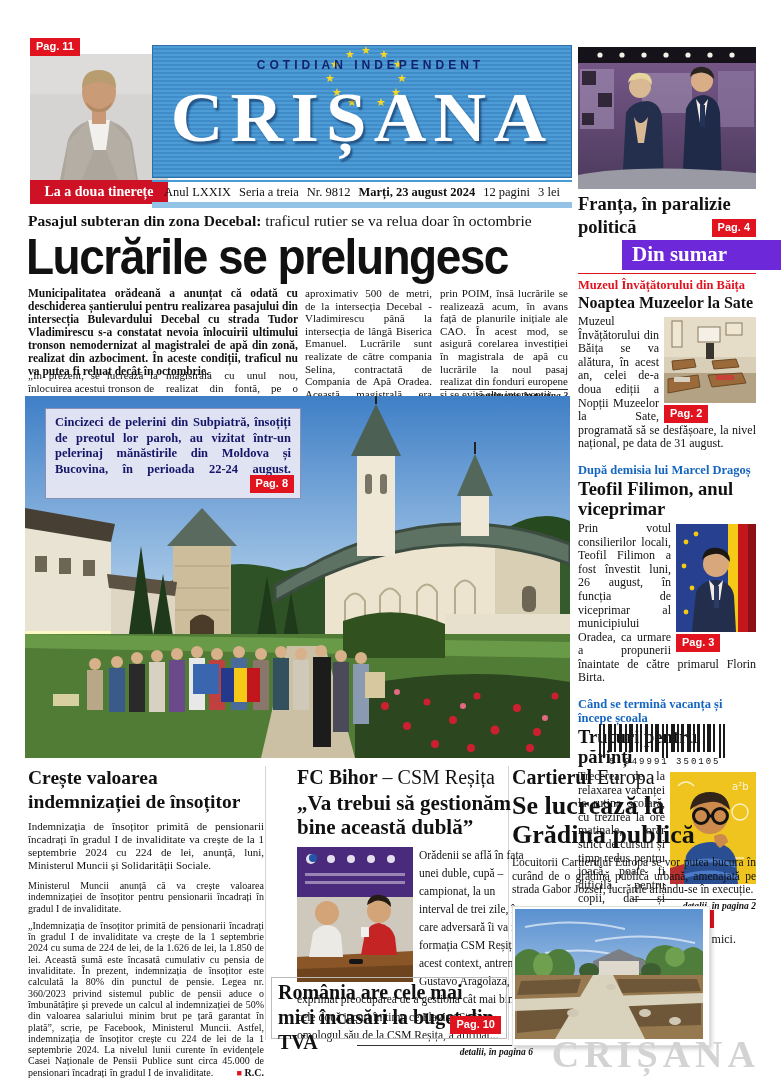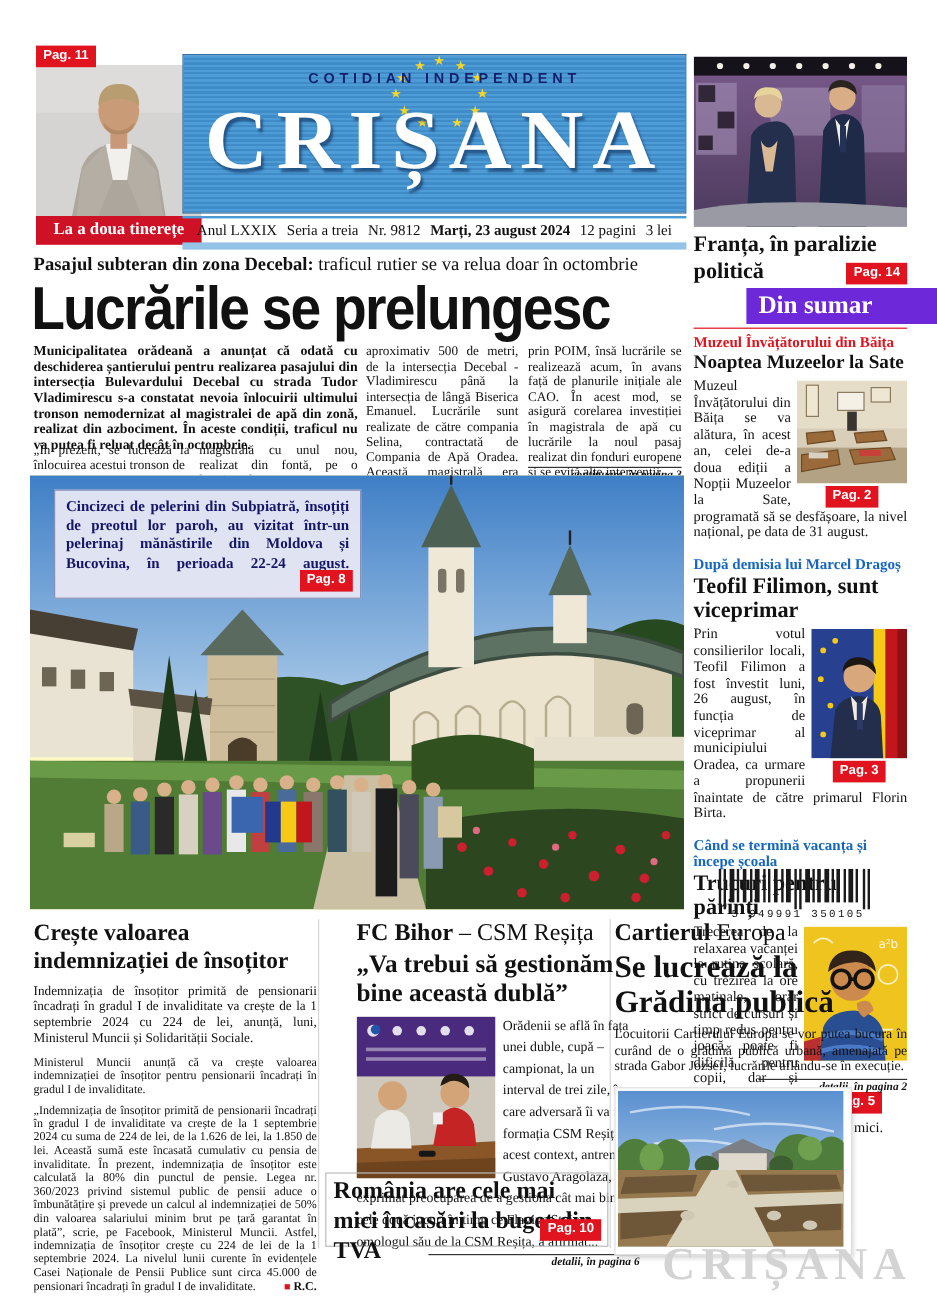--- a/index.html
+++ b/index.html
@@ -59,21 +59,21 @@
     font-weight:bold;font-size:21px;line-height:26px;padding:1px 10px 3px;margin-left:44px;}
   .sumar-col{left:578px;top:273px;width:178px;}
   .red-rule{border-top:1.5px solid #e0131f;margin-bottom:4px;}
   .kicker{font-weight:bold;font-size:12.5px;line-height:14px;margin:0 0 2px;}
   .kicker.red{color:#e0131f;}
   .kicker.blue{color:#1566c0;}
   .sum-head{font-weight:bold;margin:0 0 3px;}
   .h16{font-size:16px;line-height:18px;}
   .h18{font-size:18.5px;line-height:20px;}
   .sum-body{font-size:12px;line-height:13.6px;text-align:justify;overflow:hidden;}
-  .sum-img-wrap{float:right;margin:2px 0 0 5px;text-align:center;}
+  .sum-img-wrap{float:right;margin:2px 0 0 5px;text-align:left;}
   .sum-img{display:block;margin-bottom:2px;overflow:hidden;}
   .sumar-item{margin-bottom:12px;}
   
   .barcode{left:595px;top:724px;width:140px;text-align:center;}
   .barcode-digits{font-family:"Liberation Mono",monospace;font-size:9px;letter-spacing:2px;
     margin-top:-1px;}
   
   .vline{position:absolute;width:1px;background:#d6d6d6;}
   .bl-col{left:28px;top:766px;width:236px;}
   .bl-head{font-weight:bold;font-size:19.5px;line-height:24px;margin:0 0 6px;}
@@ -347,21 +347,21 @@
       <circle cx="124" cy="34" r="11" fill="#d9ae86"></circle>
       <path d="M112,30 Q114,18 126,20 Q136,22 136,32 Q128,24 120,26 Q114,27 112,30 Z" fill="#2a2420"></path>
       <path d="M104,142 L108,62 Q114,48 126,48 Q140,50 142,66 L144,142 Z" fill="#1f2a48"></path>
       <path d="M118,52 L124,60 L130,52 L126,76 L122,76 Z" fill="#f0ece4"></path>
       <rect x="122" y="58" width="5" height="22" fill="#243258"></rect>
       <path d="M0,128 Q60,116 178,126 L178,142 L0,142 Z" fill="#9a9aa4"></path>
     </svg>
   </div>
   <div class="france-head">
     <span>Franța, în paralizie politică</span>
-    <span class="badge">Pag. 14</span>
+    <span class="badge">Pag. 4</span>
   </div>
 
   <div class="abs sumar-banner">Din sumar</div>
   <div class="abs sumar-col">
     <div class="red-rule"></div>
 
     <div class="sumar-item">
       <div class="kicker red">Muzeul Învățătorului din Băița</div>
       <h3 class="sum-head h16">Noaptea Muzeelor la Sate</h3>
       <div class="sum-body">
@@ -386,21 +386,21 @@
             </svg>
           </span>
           <span class="badge">Pag. 2</span>
         </span>
         <span>Muzeul Învățătorului din Băița se va alătura, în acest an, celei de-a doua ediții a Nopții Muzeelor la Sate, programată să se desfășoare, la nivel național, pe data de 31 august.</span>
       </div>
     </div>
 
     <div class="sumar-item">
       <div class="kicker blue">După demisia lui Marcel Dragoș</div>
-      <h3 class="sum-head h18">Teofil Filimon, sunt viceprimar</h3>
+      <h3 class="sum-head h18">Teofil Filimon, anul viceprimar</h3>
       <div class="sum-body">
         <span class="sum-img-wrap">
           <span class="sum-img" style="width:80px;height:108px;">
             <svg width="80" height="108" viewBox="0 0 80 108">
               <rect width="80" height="108" fill="#27408f"></rect>
               <g fill="#f5c916">
                   <circle cx="10" cy="18" r="2.4"></circle>
                   <circle cx="20" cy="10" r="2.4"></circle>
                   <circle cx="8" cy="42" r="2.4"></circle>
                   <circle cx="16" cy="64" r="2.4"></circle>

